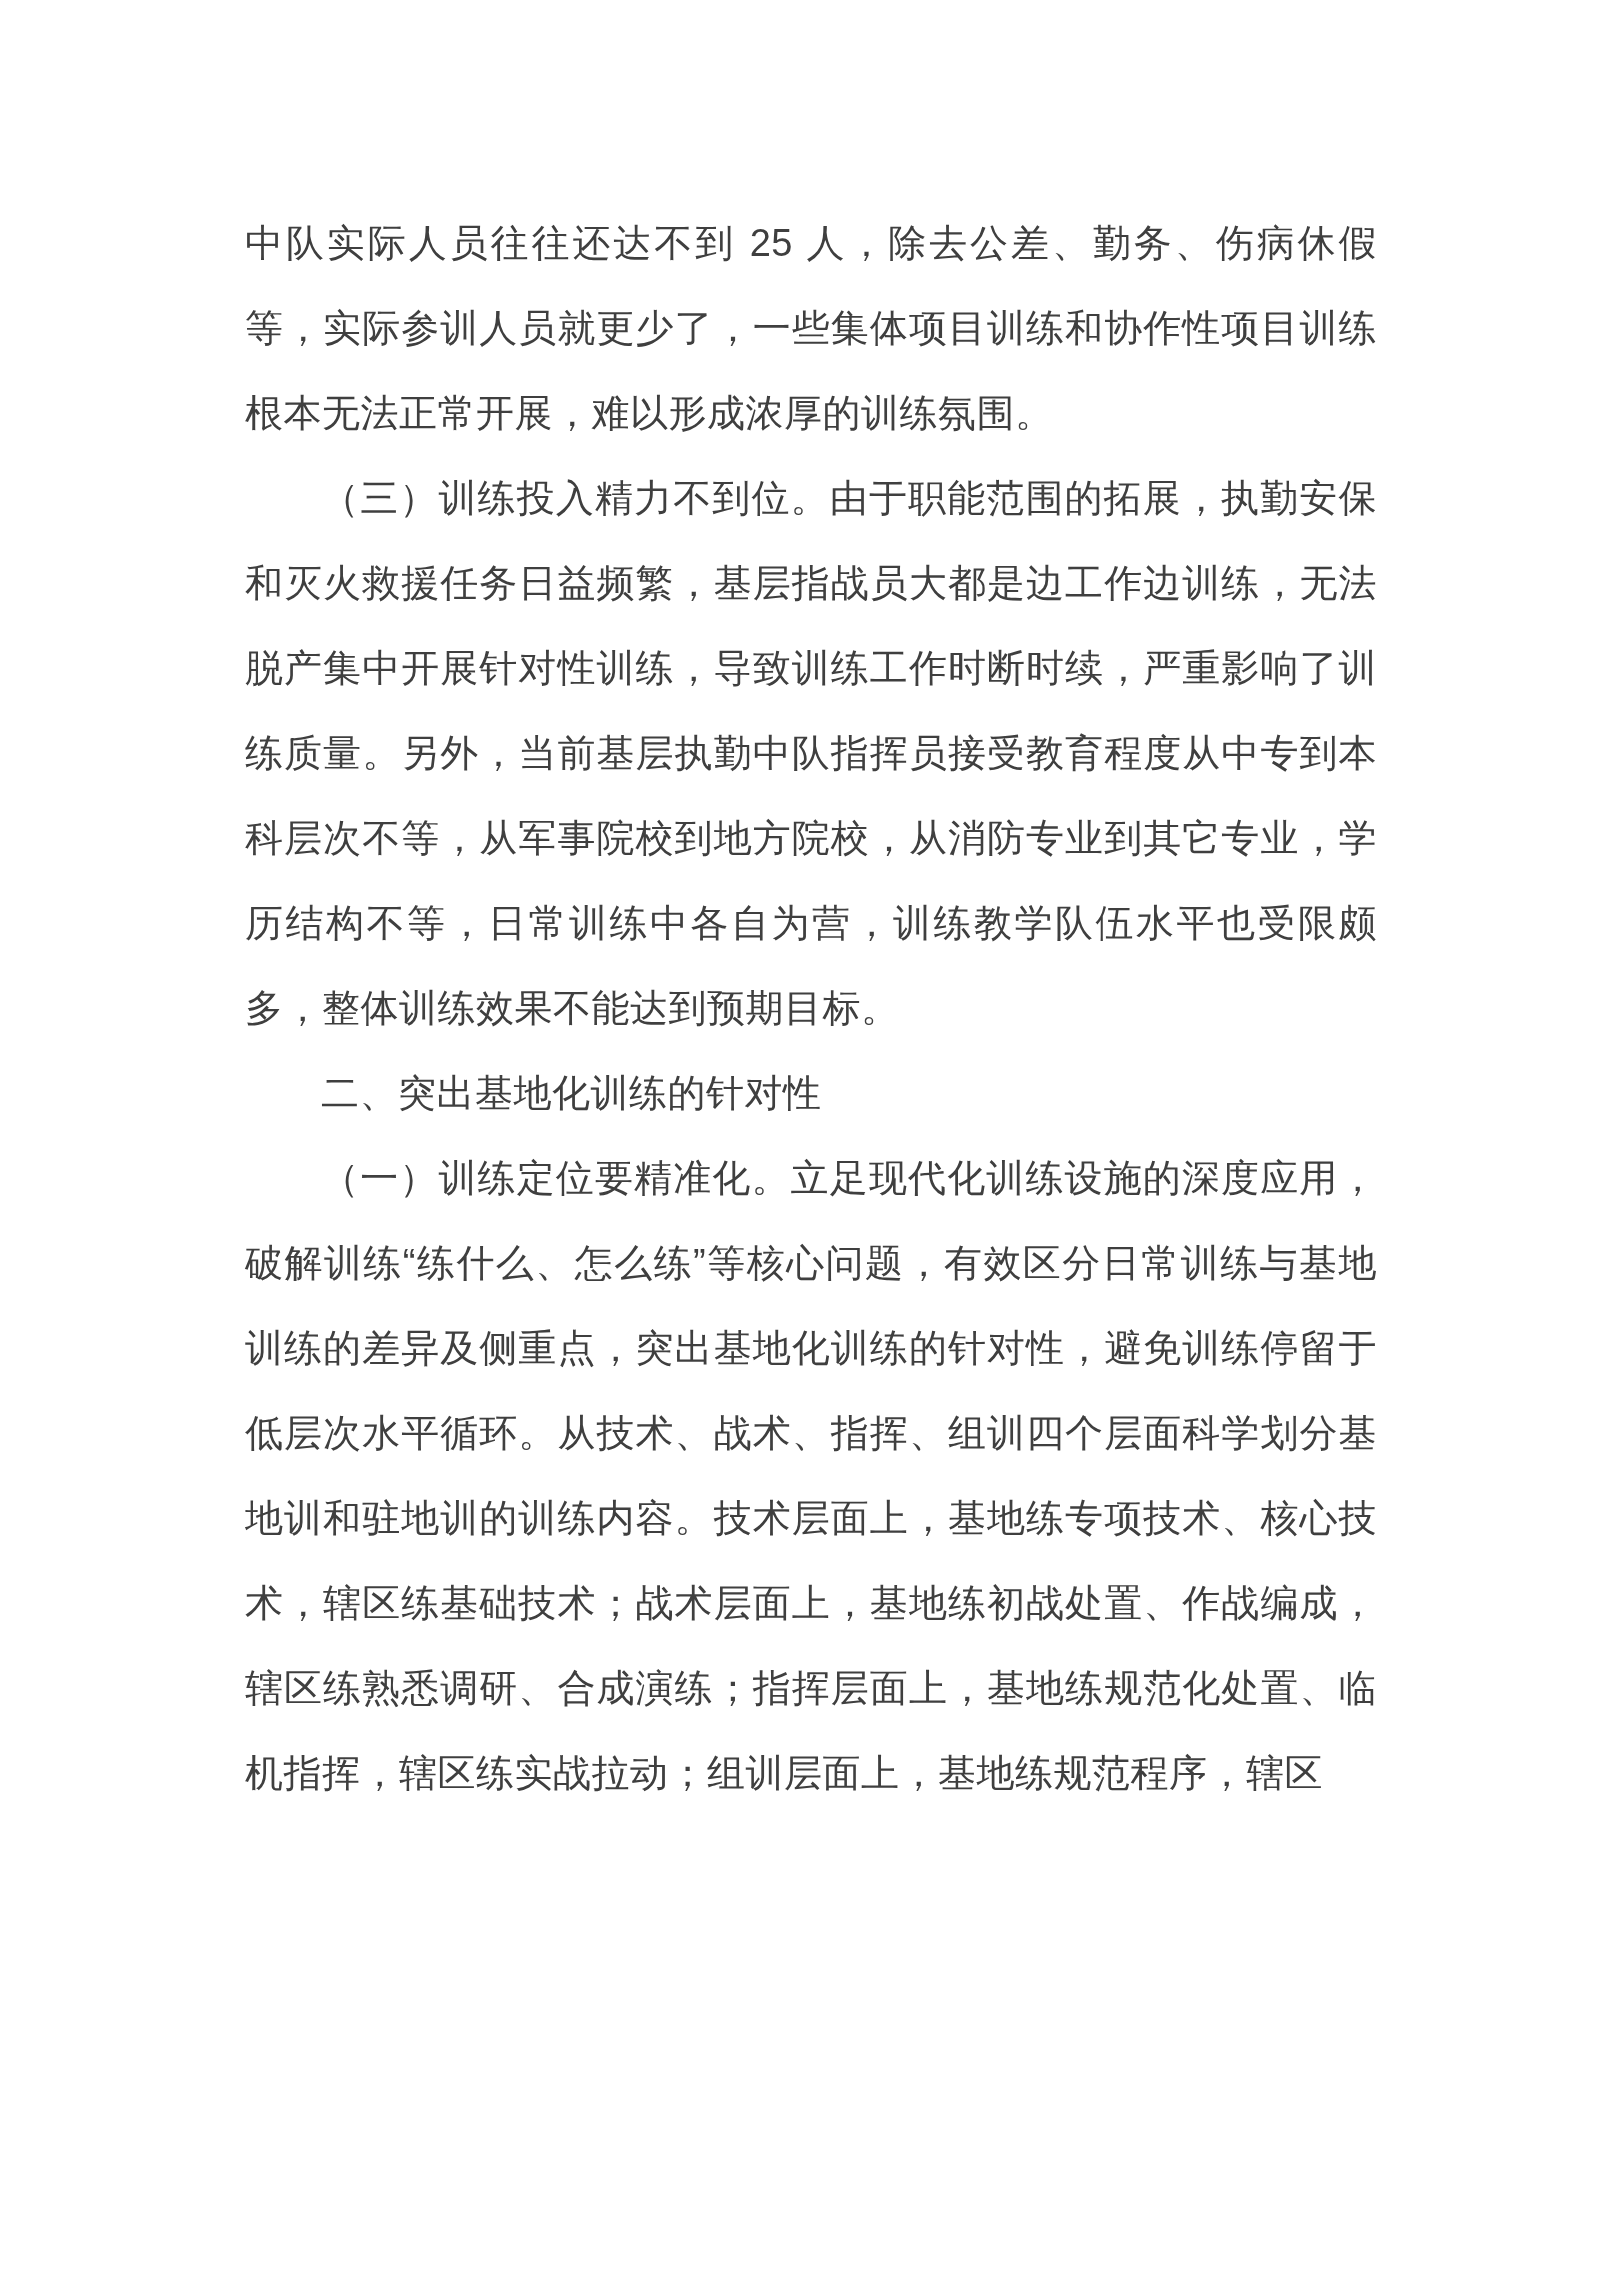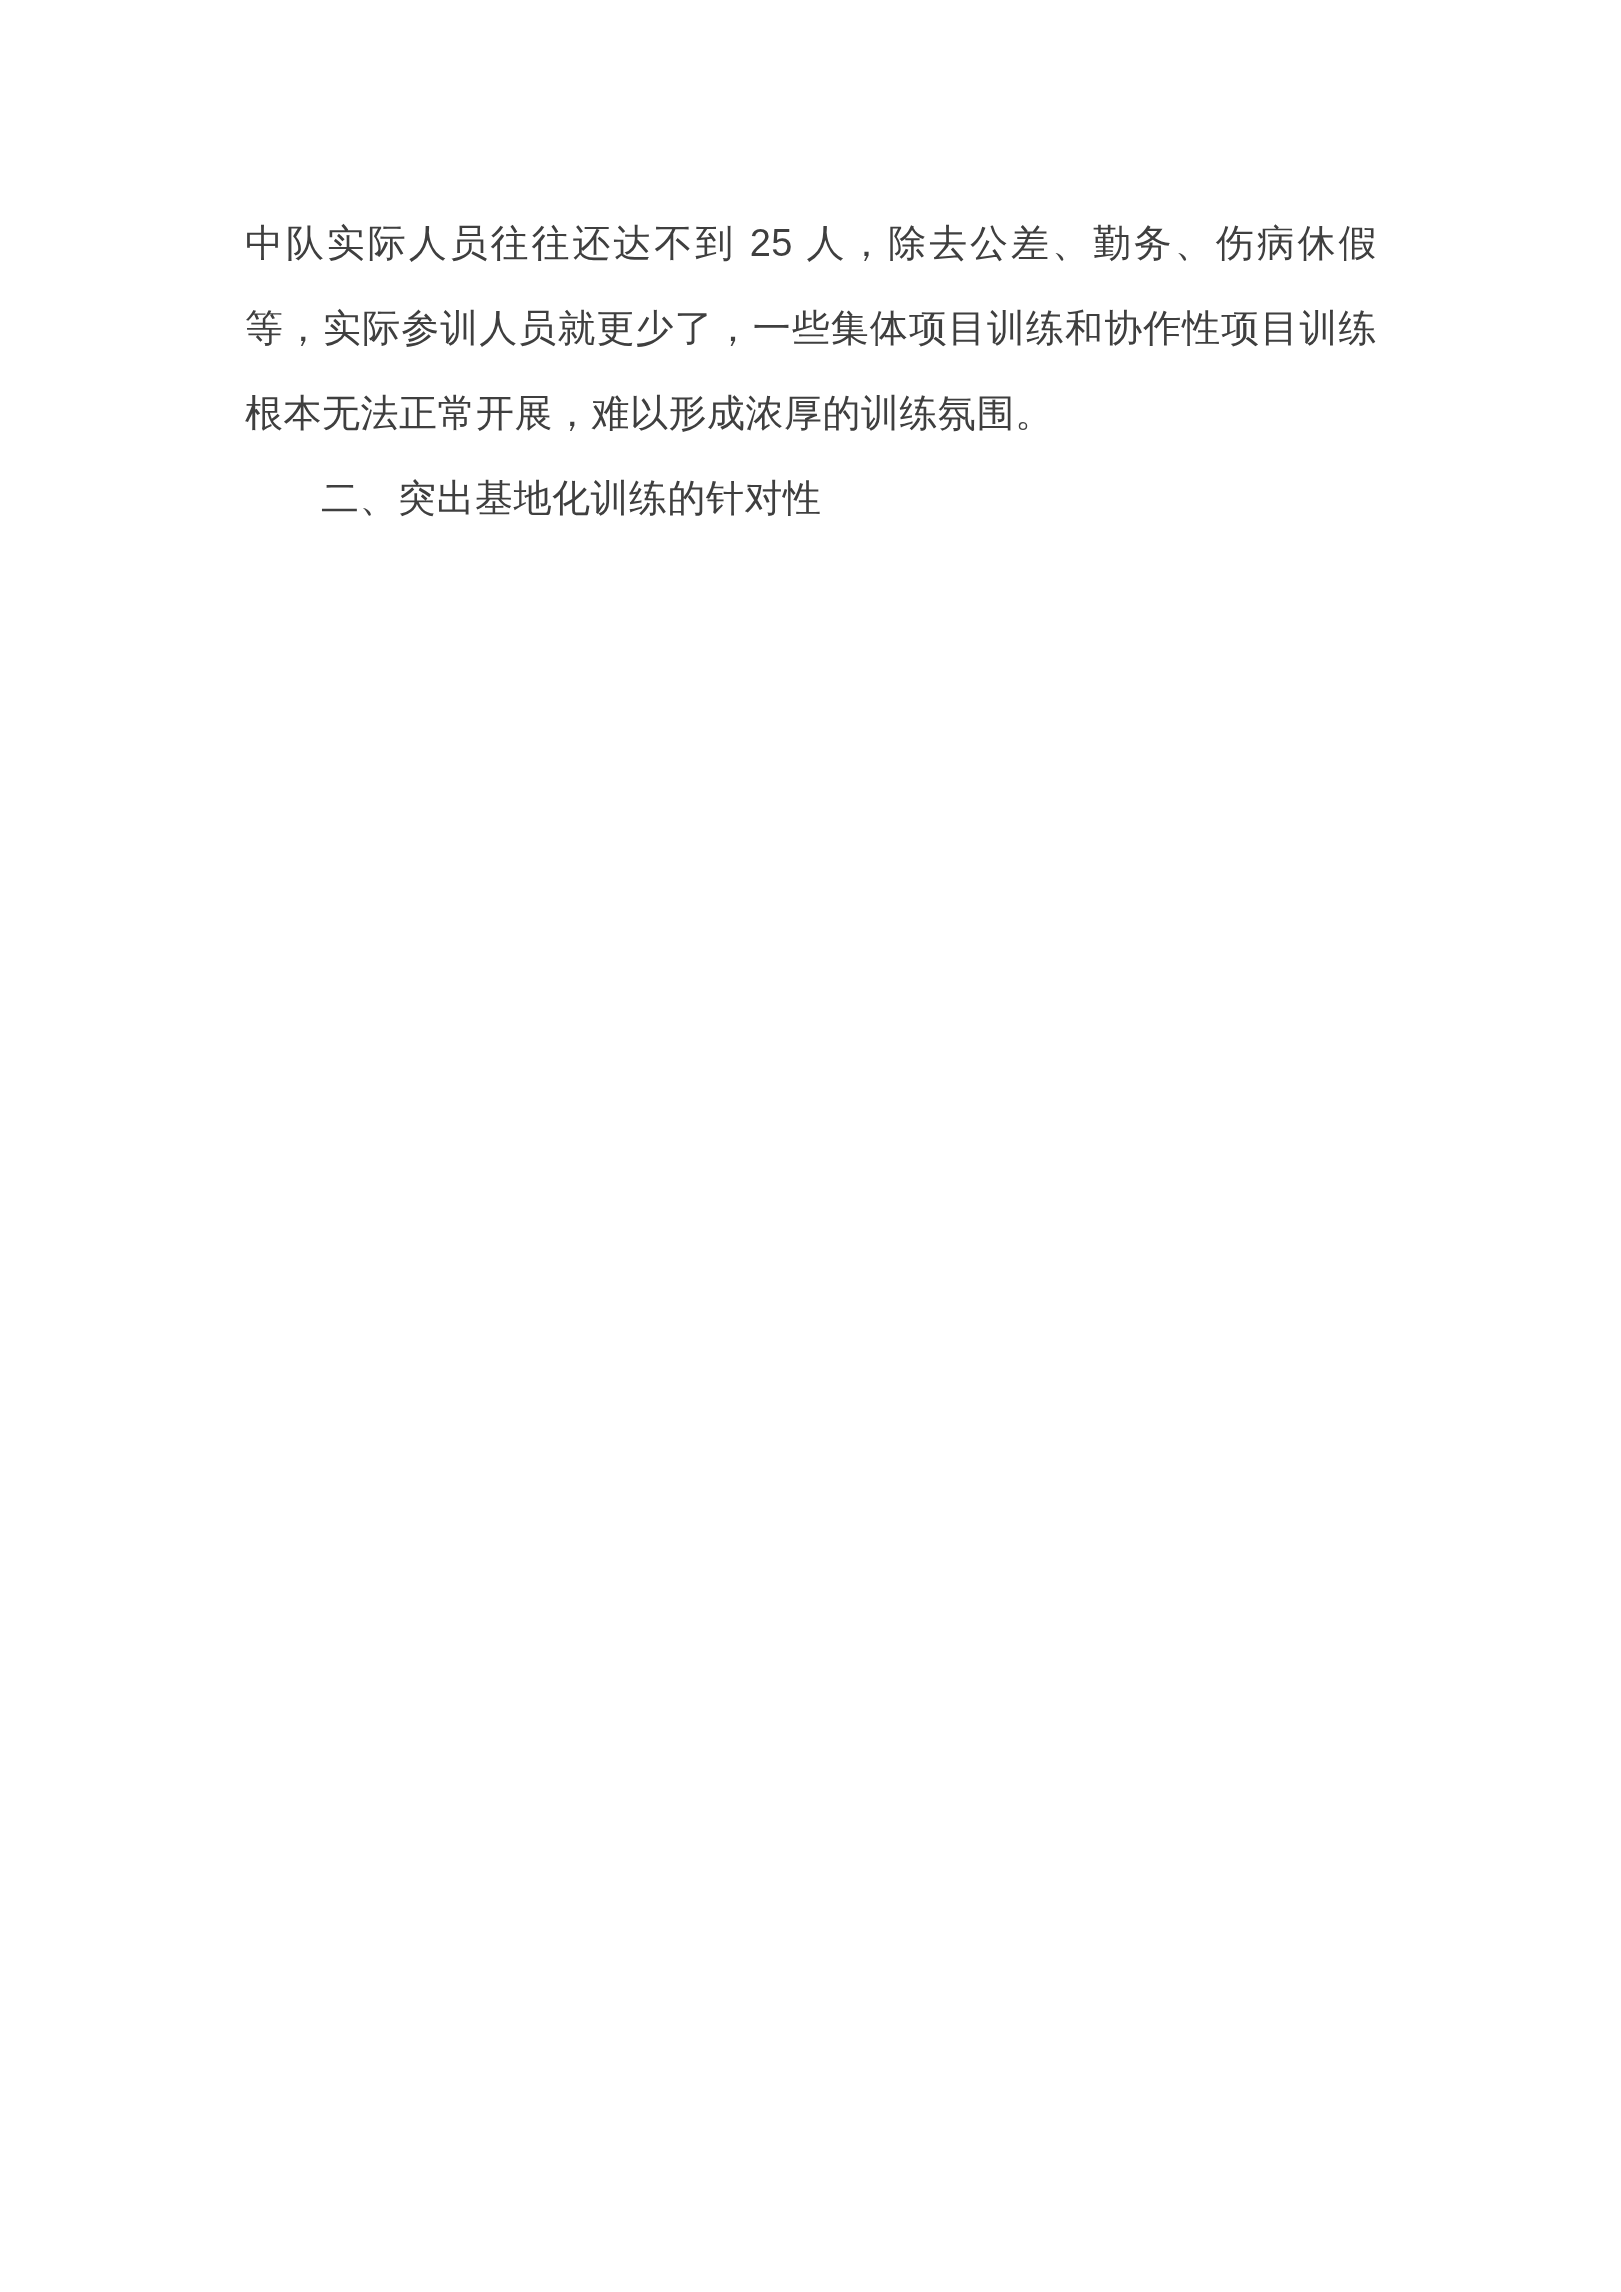--- a/index.html
+++ b/index.html
@@ -35,17 +35,19 @@
     text-indent: 2em;
   }
 </style>
 </head>
 <body>
 
 <div class="page">
   <div class="text-block">
     <div id="paragraphs">
         <p>中队实际人员往往还达不到 25 人，除去公差、勤务、伤病休假等，实际参训人员就更少了，一些集体项目训练和协作性项目训练根本无法正常开展，难以形成浓厚的训练氛围。</p>
+        <p class="indent">（三）训练投入精力不到位。由于职能范围的拓展，执勤安保和灭火救援任务日益频繁，基层指战员大都是边工作边训练，无法脱产集中开展针对性训练，导致训练工作时断时续，严重影响了训练质量。另外，当前基层执勤中队指挥员接受教育程度从中专到本科层次不等，从军事院校到地方院校，从消防专业到其它专业，学历结构不等，日常训练中各自为营，训练教学队伍水平也受限颇多，整体训练效果不能达到预期目标。</p>
         <p class="indent">二、突出基地化训练的针对性</p>
+        <p class="indent">（一）训练定位要精准化。立足现代化训练设施的深度应用，破解训练“练什么、怎么练”等核心问题，有效区分日常训练与基地训练的差异及侧重点，突出基地化训练的针对性，避免训练停留于低层次水平循环。从技术、战术、指挥、组训四个层面科学划分基地训和驻地训的训练内容。技术层面上，基地练专项技术、核心技术，辖区练基础技术；战术层面上，基地练初战处置、作战编成，辖区练熟悉调研、合成演练；指挥层面上，基地练规范化处置、临机指挥，辖区练实战拉动；组训层面上，基地练规范程序，辖区</p>
       </div>
   </div>
 </div>
 
 
 </body></html>

